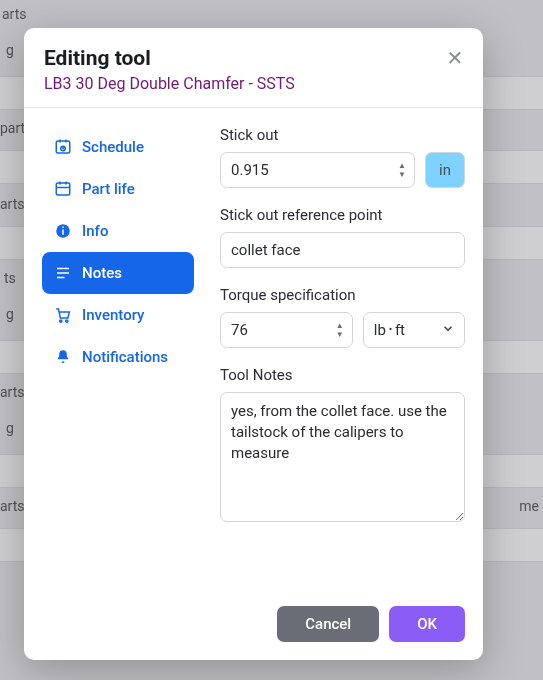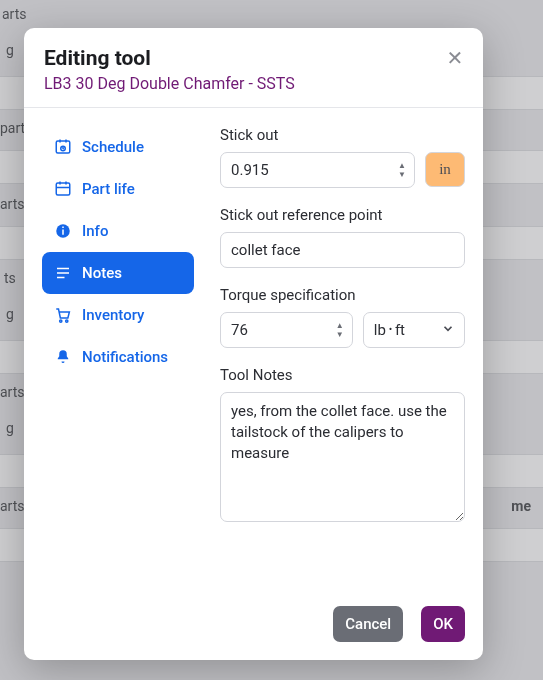--- a/index.html
+++ b/index.html
@@ -45,77 +45,77 @@
     border-radius: 8px;
     color: #1566e8; font-size: 15px; font-weight: 500;
     cursor: pointer;
   }
   .nav-item.active { background: #1566e8; color: #fff; }
   .nav-icon { width: 18px; height: 18px; flex-shrink:0; display:flex; align-items:center; justify-content:center; }
   .nav-icon svg { width: 18px; height: 18px; display:block; }
   .form-area { flex: 1; }
   .field { margin-bottom: 18px; }
   .field-label { font-size: 15px; color: #2b2d33; margin-bottom: 8px; font-weight: 400;}
-  .row { display:flex; gap: 10px; align-items:flex-start;margin-top:8px; }
+  .row { display:flex; gap: 10px; align-items:center;margin-top:8px; }
   .input, .select, .textarea, .unit-box {
     border: 1px solid #d3d5db; border-radius: 7px;
     background: #fff; font-size: 15px; color: #2b2d33;
     padding: 8px 10px; font-family: inherit;
   }
   .input { flex:1; }
   .num-wrap { position:relative; flex:1; display:flex; }
   .num-wrap .input { width:100%; padding-right: 26px;}
   .stepper {
     position:absolute; right:6px; top:50%; transform:translateY(-50%);
     width:14px; height:20px; display:flex; flex-direction:column; justify-content:center; gap:1px;
     color:#6a6d75; font-size:8px; line-height:1;
   }
   .stepper span { display:block; text-align:center; cursor:pointer;}
   .unit-box {
-    background: #fdba74; color: #4b4d55;
+    background: #7dd3fc; color: #4b4d55;
     display:flex; align-items:center; justify-content:center;
-    min-width: 40px; padding: 8px 12px; font-family: Liberation Serif, serif;
+    min-width: 40px; padding: 8px 12px;
   }
   .select-wrap { position:relative; flex:1; display:flex; }
   .select-wrap .input { width:100%; padding-right:30px; }
   .chevron {
     position:absolute; right:10px; top:50%; transform:translateY(-50%);
     color:#4b4d55; pointer-events:none;
   }
   .textarea { width:100%; height:130px; resize: both; line-height:1.4; }
   .modal-footer {
     padding: 14px 18px 18px 18px;
     display:flex; justify-content:flex-end; gap:10px;
   }
   .btn {
-    border:none; border-radius:7px; padding: 9px 12px;
-    font-size:15px; font-weight:500; cursor:pointer; font-family:inherit;margin-left:8px;
+    border:none; border-radius:7px; padding: 9px 28px;
+    font-size:15px; font-weight:500; cursor:pointer; font-family:inherit;
   }
   .btn-secondary { background:#6a6d75; color:#fff; }
-  .btn-primary { background:#701a75; color:#fff; }
+  .btn-primary { background:#8b5cf6; color:#fff; }
 </style>
 </head>
 <body>
 
 <div class="backdrop">
   <div class="bg-label" style="top:6px; left:2px;">arts</div>
   <div class="bg-label" style="top:42px; left:6px;">g</div>
   <div class="bg-row" style="top:76px;"></div>
   <div class="bg-label" style="top:120px; left:0px;">part</div>
   <div class="bg-row" style="top:150px;"></div>
   <div class="bg-label" style="top:196px; left:0px;">arts</div>
   <div class="bg-row" style="top:226px;"></div>
   <div class="bg-label" style="top:270px; left:4px;">ts</div>
   <div class="bg-label" style="top:306px; left:6px;">g</div>
   <div class="bg-row" style="top:340px;"></div>
   <div class="bg-label" style="top:384px; left:0px;">arts</div>
   <div class="bg-label" style="top:420px; left:6px;">g</div>
   <div class="bg-row" style="top:454px;"></div>
   <div class="bg-label" style="top:498px; left:0px;">arts</div>
-  <div class="bg-label" style="top:498px; right:12px;font-weight:bold;">me</div>
+  <div class="bg-label" style="top:498px; right:4px;">me</div>
   <div class="bg-row" style="top:528px;"></div>
 </div>
 
 <div class="overlay"></div>
 
 <div class="modal">
   <div class="modal-header">
     <div class="modal-title">Editing tool</div>
     <div class="modal-subtitle">LB3 30 Deg Double Chamfer - SSTS</div>
     <div class="close-btn">

